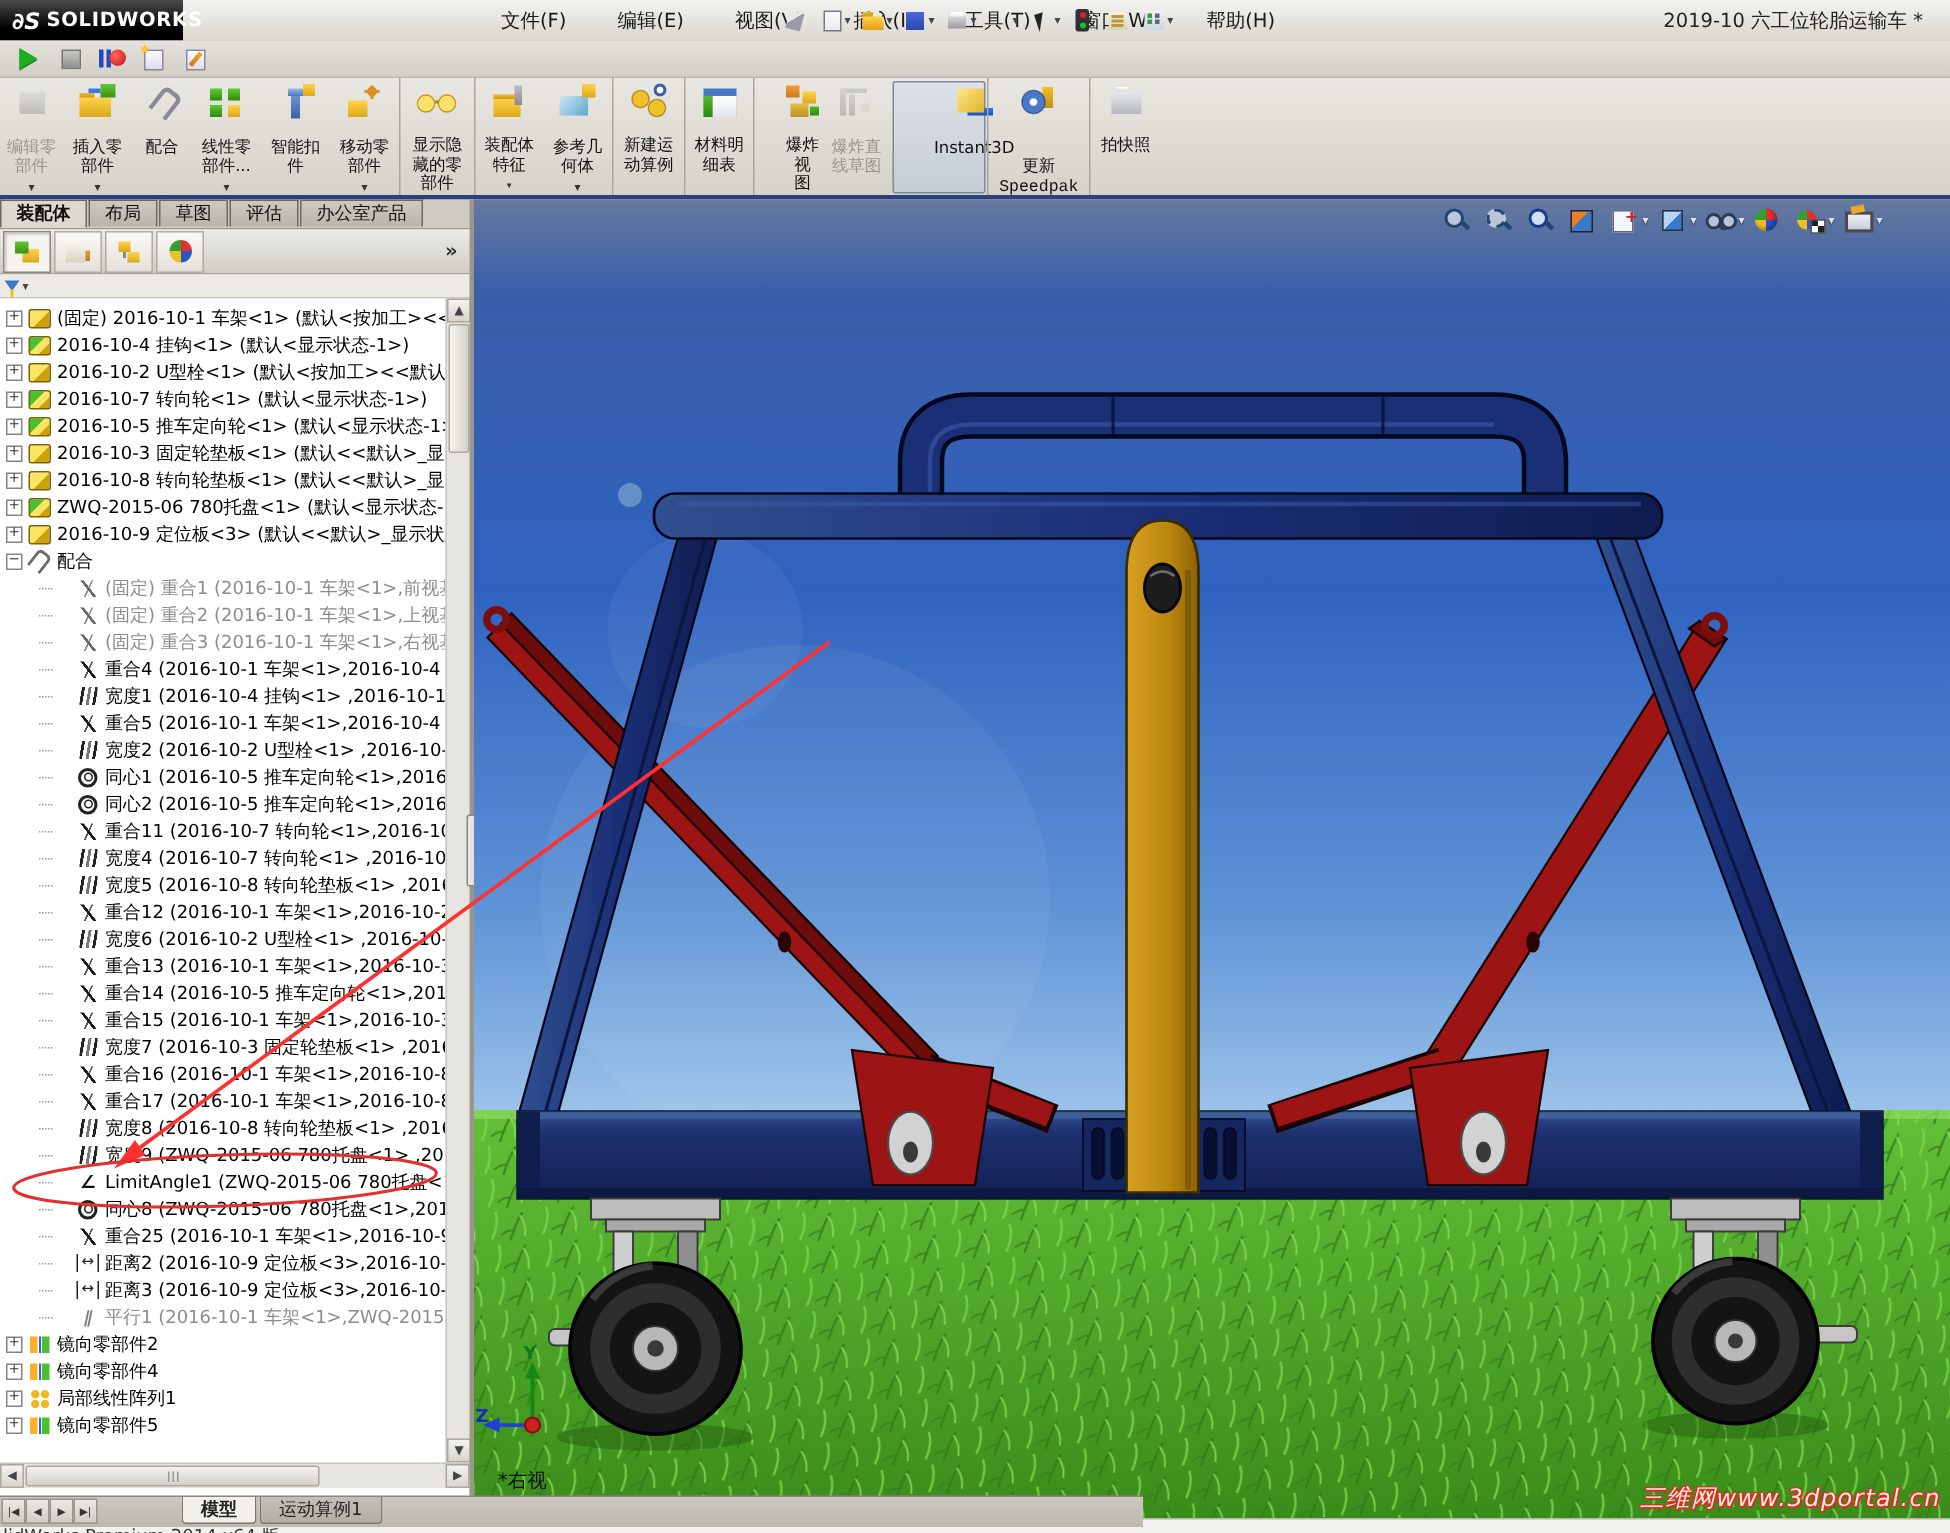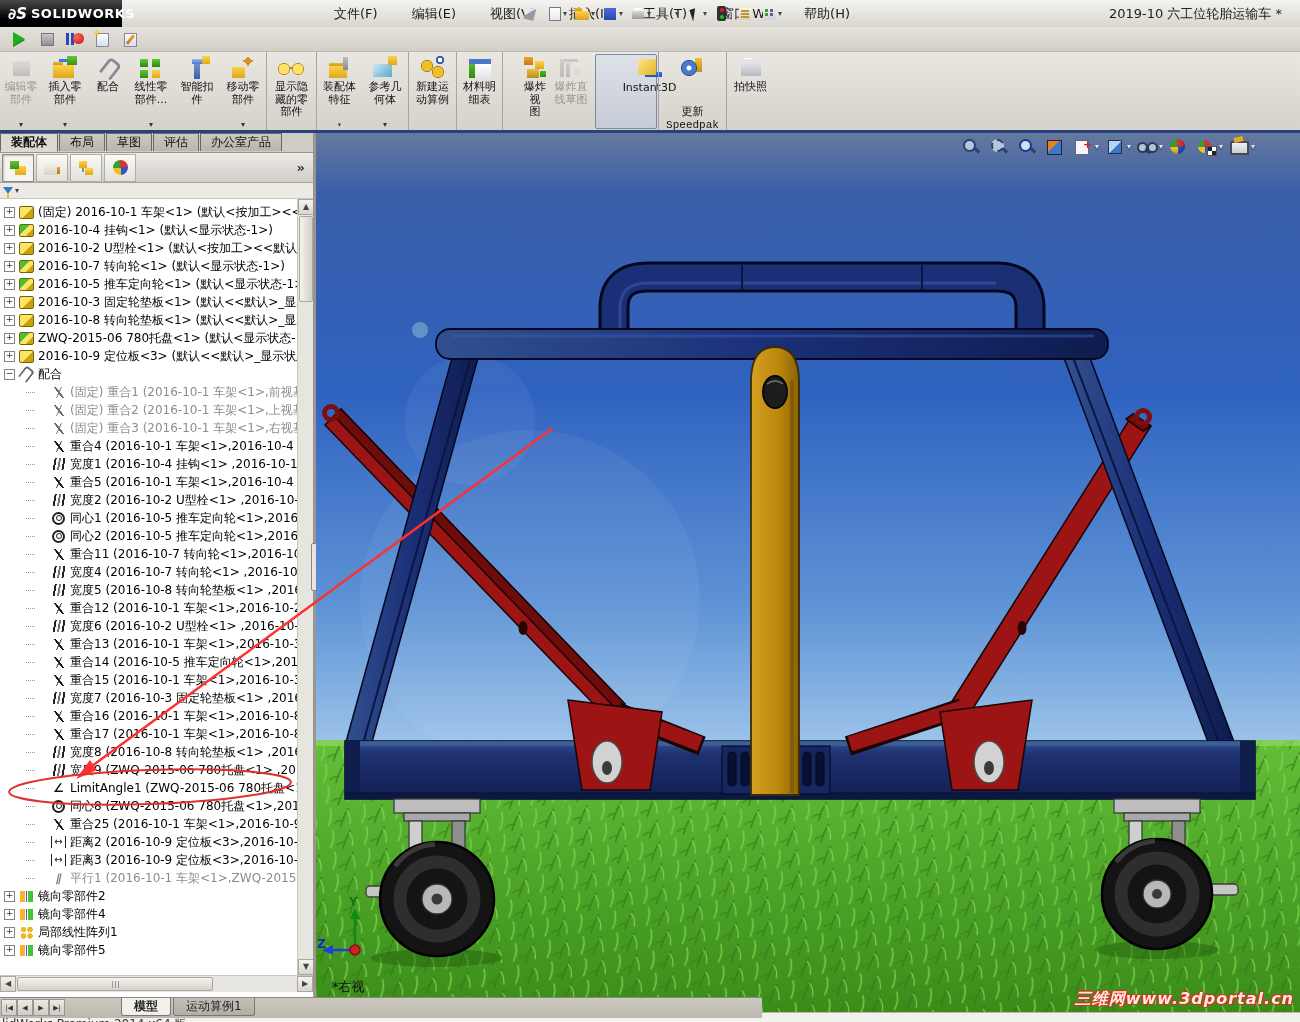--- a/index.html
+++ b/index.html
@@ -47,21 +47,21 @@
   .mi-newm::before{content:"";position:absolute;left:2px;top:2px;width:11px;height:12px;border:1px solid #889;}
   .mi-newm::after{content:"";position:absolute;left:-1px;top:-2px;width:7px;height:7px;background:#ffc828;clip-path:polygon(50% 0,62% 35%,100% 38%,70% 60%,82% 100%,50% 75%,18% 100%,30% 60%,0 38%,38% 35%);}
   .mi-editm{background:linear-gradient(#fff,#dde) 2px 2px/12px 13px no-repeat;}
   .mi-editm::before{content:"";position:absolute;left:2px;top:2px;width:11px;height:12px;border:1px solid #889;}
   .mi-editm::after{content:"";position:absolute;left:7px;top:3px;width:3px;height:11px;background:linear-gradient(#f0a828,#c87818);transform:rotate(40deg);}
 
   
   #toolbar{left:0;top:52px;width:1300px;height:79px;background:linear-gradient(#e9e7e1,#d5d2ca);display:flex;align-items:stretch;}
   .tbtn{width:46px;display:flex;flex-direction:column;align-items:center;justify-content:flex-start;padding-top:3px;box-sizing:border-box;position:relative;color:#111;}
   .tbtn.sep{border-left:1px solid #a9a59d;font-family:Liberation Mono, monospace;}
-  .tbtn .lbl{font-size:11px;line-height:12.5px;text-align:center;white-space:pre-line;margin-top:0;}
+  .tbtn .lbl{font-size:11px;line-height:12.5px;text-align:center;white-space:pre-line;margin-top:11px;}
   .tbtn .drop{display:none;font-size:8px;color:#333;position:absolute;bottom:2px;}
   .tbtn.has-drop .drop{display:block;}
   .tbtn.disabled{color:#9a968e;}
   .tbtn.disabled .ti{filter:grayscale(1);opacity:.55;}
   .tbtn.active{background:linear-gradient(#dde1e8,#c6ccd6);border:1px solid #7a8aa0;border-radius:2px;margin:2px 1px;padding-top:1px;padding-left:47px;}
   .ti{width:30px;height:26px;position:relative;background-repeat:no-repeat;}
   .ti-editpart{background:linear-gradient(#cfcfcf,#9f9f9f) 7px 9px/17px 12px no-repeat,linear-gradient(#e8e8e8,#b8b8b8) 7px 5px/17px 5px no-repeat;}
   .ti-insert{background:linear-gradient(#62c838,#3a9210) 17px 1px/10px 9px no-repeat,linear-gradient(#3a78e8,#3a78e8) 9px 4px/8px 3px no-repeat,linear-gradient(#ffd24a,#dca818) 3px 10px/21px 13px no-repeat,linear-gradient(#e8b838,#c89010) 3px 7px/10px 4px no-repeat;}
   .ti-mate::before{content:"";position:absolute;left:10px;top:4px;width:9px;height:16px;border:3px solid #8a8a96;border-bottom:0;border-radius:5px 5px 0 0;transform:rotate(38deg);}
   .ti-linear{background:linear-gradient(#62c838,#2f8a0c) 4px 4px/8px 8px no-repeat,linear-gradient(#62c838,#2f8a0c) 16px 4px/8px 8px no-repeat,linear-gradient(#62c838,#2f8a0c) 4px 15px/8px 8px no-repeat,linear-gradient(#ffd24a,#dca818) 16px 15px/8px 8px no-repeat;}
@@ -160,21 +160,21 @@
   .vi-hide::before{content:"";position:absolute;left:1px;top:6px;width:7px;height:7px;border:2px solid #2a3a52;border-radius:50%;background:rgba(220,230,245,.7);}
   .vi-hide::after{content:"";position:absolute;left:11px;top:6px;width:7px;height:7px;border:2px solid #2a3a52;border-radius:50%;background:rgba(220,230,245,.7);box-shadow:-3px 2px 0 -1.5px #2a3a52;}
   .vi-appear::before{content:"";position:absolute;left:2px;top:3px;width:15px;height:15px;border-radius:50%;background:conic-gradient(#e03030 0 25%,#2858c8 0 50%,#f0c020 0 75%,#30a030 0);box-shadow:inset -2px -2px 3px rgba(0,0,0,.3);}
   .vi-scene::before{content:"";position:absolute;left:2px;top:4px;width:13px;height:13px;border-radius:50%;background:conic-gradient(#e03030 0 25%,#2858c8 0 50%,#f0c020 0 75%,#30a030 0);}
   .vi-scene::after{content:"";position:absolute;left:11px;top:10px;width:8px;height:8px;background:conic-gradient(#fff 0 25%,#222 0 50%,#fff 0 75%,#222 0);border:1px solid #555;}
   .vi-sett::before{content:"";position:absolute;left:2px;top:5px;width:15px;height:10px;background:linear-gradient(#f0f0f4,#c8ccd4);border:2px solid #4a4a52;}
   .vi-sett::after{content:"";position:absolute;left:6px;top:1px;width:9px;height:5px;background:#e8a828;transform:rotate(-12deg);}
   #viewlabel{position:absolute;left:16px;top:845px;color:#101010;font-size:13px;z-index:5;}
   #triadY{position:absolute;left:33px;top:762px;color:#0a7a1a;font-size:12px;font-weight:bold;z-index:5;}
   #triadZ{position:absolute;left:1px;top:804px;color:#1a2ac0;font-size:12px;font-weight:bold;z-index:5;}
-  #watermark{position:absolute;right:6px;top:856px;font-size:16px;font-weight:bold;font-style:italic;letter-spacing:1px;color:#ffe9e2;z-index:5;
+  #watermark{position:absolute;right:6px;top:856px;font-size:16px;font-weight:normal;font-style:italic;letter-spacing:1px;color:#ffe9e2;z-index:5;
     text-shadow:1px 0 #d63020,-1px 0 #d63020,0 1px #d63020,0 -1px #d63020,1px 1px #d63020,-1px -1px #d63020;}
 
   
   #tabbar{left:0;top:997px;width:762px;height:20px;background:linear-gradient(#ccc8c0,#bcb8b0);border-top:1px solid #8a877f;display:flex;align-items:flex-start;z-index:10;}
   .navbtn{width:16px;height:17px;background:linear-gradient(#eceae4,#cfccc4);border:1px solid #9a968e;font-size:7px;text-align:center;line-height:16px;color:#333;box-sizing:border-box;}
   #navgroup{display:flex;margin:1px 0 0 1px;}
   #btabs{display:flex;margin-left:8px;}
   .btab{height:17px;line-height:16px;padding:0 12px;font-size:12px;border:1px solid #7a776f;border-top:none;background:linear-gradient(#c4c0b8,#b2aea6);color:#222;margin-right:2px;border-radius:0 0 3px 3px;}
   .btab.active{background:#f2f0ea;font-weight:bold;margin-left:48px;}
   #statusbar{left:0;top:1012px;width:1300px;height:10px;background:#f2f1ed;border-top:1px solid #b8b4ac;overflow:hidden;z-index:8;}

